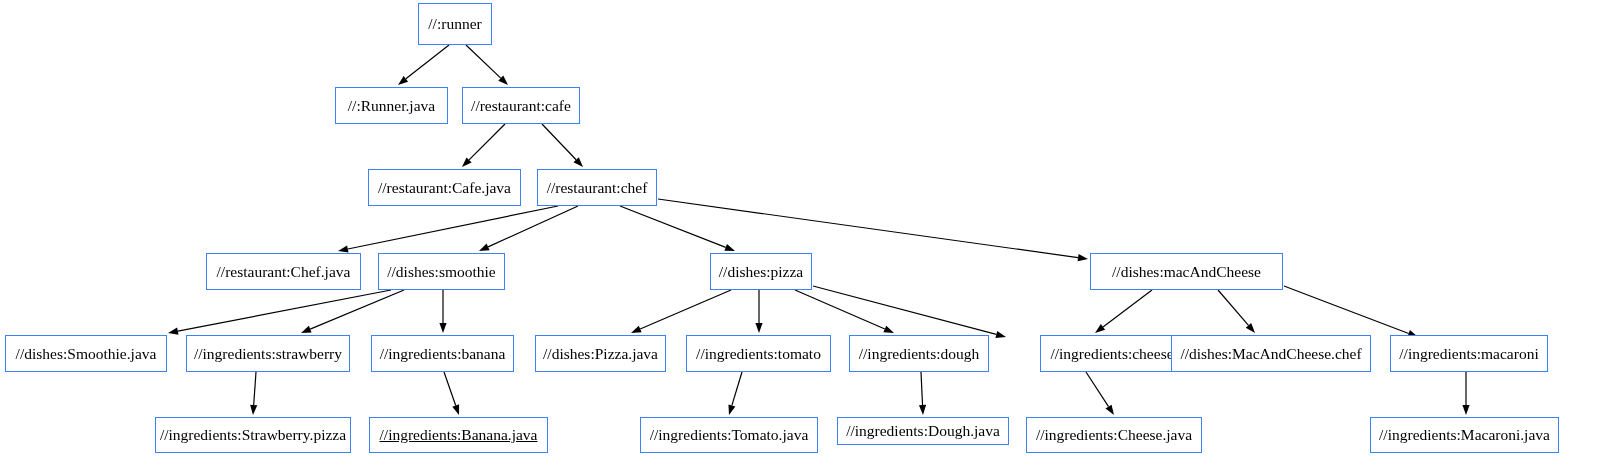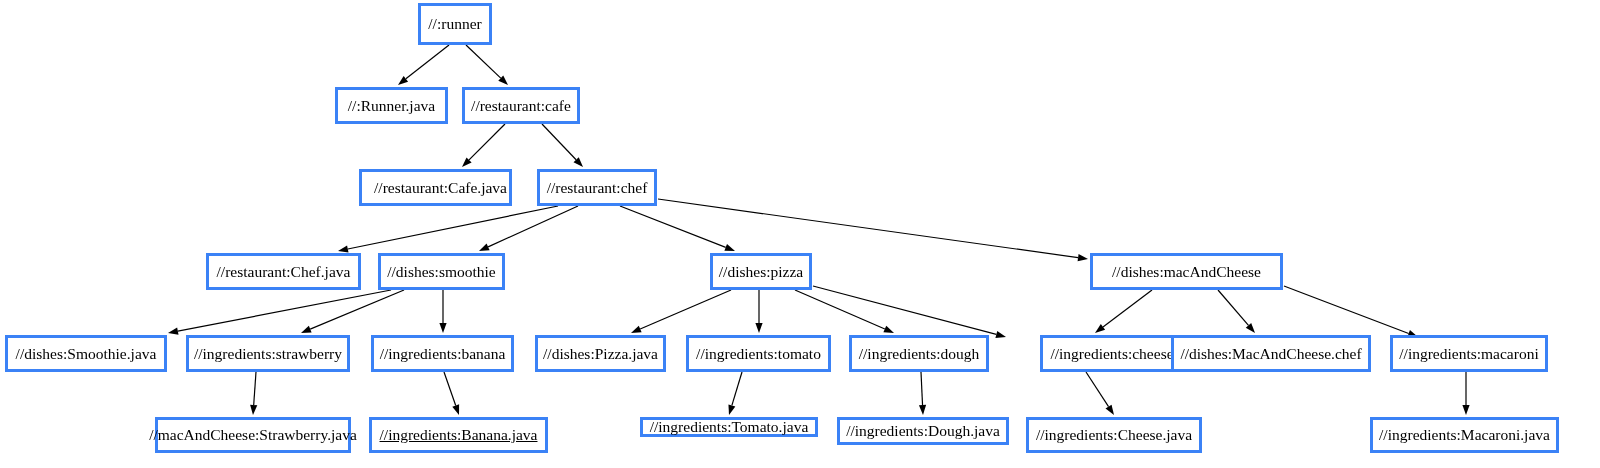--- a/index.html
+++ b/index.html
@@ -20,21 +20,21 @@
     position: absolute;
     left: 0;
     top: 0;
     width: 1600px;
     height: 468px;
     pointer-events: none;
   }
   .node {
     position: absolute;
     box-sizing: border-box;
-    border: 3px solid #3b82f6;
+    border: 1px solid #3b82f6;
     background: #ffffff;
     display: flex;
     align-items: center;
     justify-content: center;
     white-space: nowrap;
     color: #000000;
     font-size: 15.5px;
     line-height: 1;
     letter-spacing: 0px;
     z-index: 2;
@@ -149,21 +149,21 @@
   <div id="node-layer">
       <div class="node" style="left: 418px; top: 3px; width: 74px; height: 42px;">
         <span class="node-label">//:runner</span>
       </div>
       <div class="node" style="left: 335px; top: 87px; width: 113px; height: 37px;">
         <span class="node-label">//:Runner.java</span>
       </div>
       <div class="node" style="left: 462px; top: 87px; width: 118px; height: 37px;">
         <span class="node-label">//restaurant:cafe</span>
       </div>
-      <div class="node" style="left: 359px; top: 169px; width: 153px; height: 37px; justify-content: flex-end;">
+      <div class="node" style="left: 368px; top: 169px; width: 153px; height: 37px;">
         <span class="node-label">//restaurant:Cafe.java</span>
       </div>
       <div class="node" style="left: 537px; top: 169px; width: 120px; height: 37px;">
         <span class="node-label">//restaurant:chef</span>
       </div>
       <div class="node" style="left: 206px; top: 253px; width: 155px; height: 37px;">
         <span class="node-label">//restaurant:Chef.java</span>
       </div>
       <div class="node" style="left: 378px; top: 253px; width: 127px; height: 37px;">
         <span class="node-label">//dishes:smoothie</span>
@@ -195,26 +195,26 @@
       <div class="node" style="left: 1008px; top: 335px; width: 144px; height: 37px; margin-left: 32px;">
         <span class="node-label">//ingredients:cheese</span>
       </div>
       <div class="node" style="left: 1171px; top: 335px; width: 200px; height: 37px;">
         <span class="node-label">//dishes:MacAndCheese.chef</span>
       </div>
       <div class="node" style="left: 1390px; top: 335px; width: 158px; height: 37px;">
         <span class="node-label">//ingredients:macaroni</span>
       </div>
       <div class="node" style="left: 155px; top: 417px; width: 196px; height: 36px;">
-        <span class="node-label">//macAndCheese:Strawberry.java</span>
+        <span class="node-label">//ingredients:Strawberry.pizza</span>
       </div>
       <div class="node" style="left: 369px; top: 417px; width: 179px; height: 36px; text-decoration: underline;">
         <span class="node-label">//ingredients:Banana.java</span>
       </div>
-      <div class="node" style="left: 640px; top: 417px; width: 178px; height: 20px;">
+      <div class="node" style="left: 640px; top: 417px; width: 178px; height: 36px;">
         <span class="node-label">//ingredients:Tomato.java</span>
       </div>
       <div class="node" style="left: 837px; top: 417px; width: 172px; height: 28px;">
         <span class="node-label">//ingredients:Dough.java</span>
       </div>
       <div class="node" style="left: 1026px; top: 417px; width: 176px; height: 36px;">
         <span class="node-label">//ingredients:Cheese.java</span>
       </div>
       <div class="node" style="left: 1370px; top: 417px; width: 189px; height: 36px;">
         <span class="node-label">//ingredients:Macaroni.java</span>

